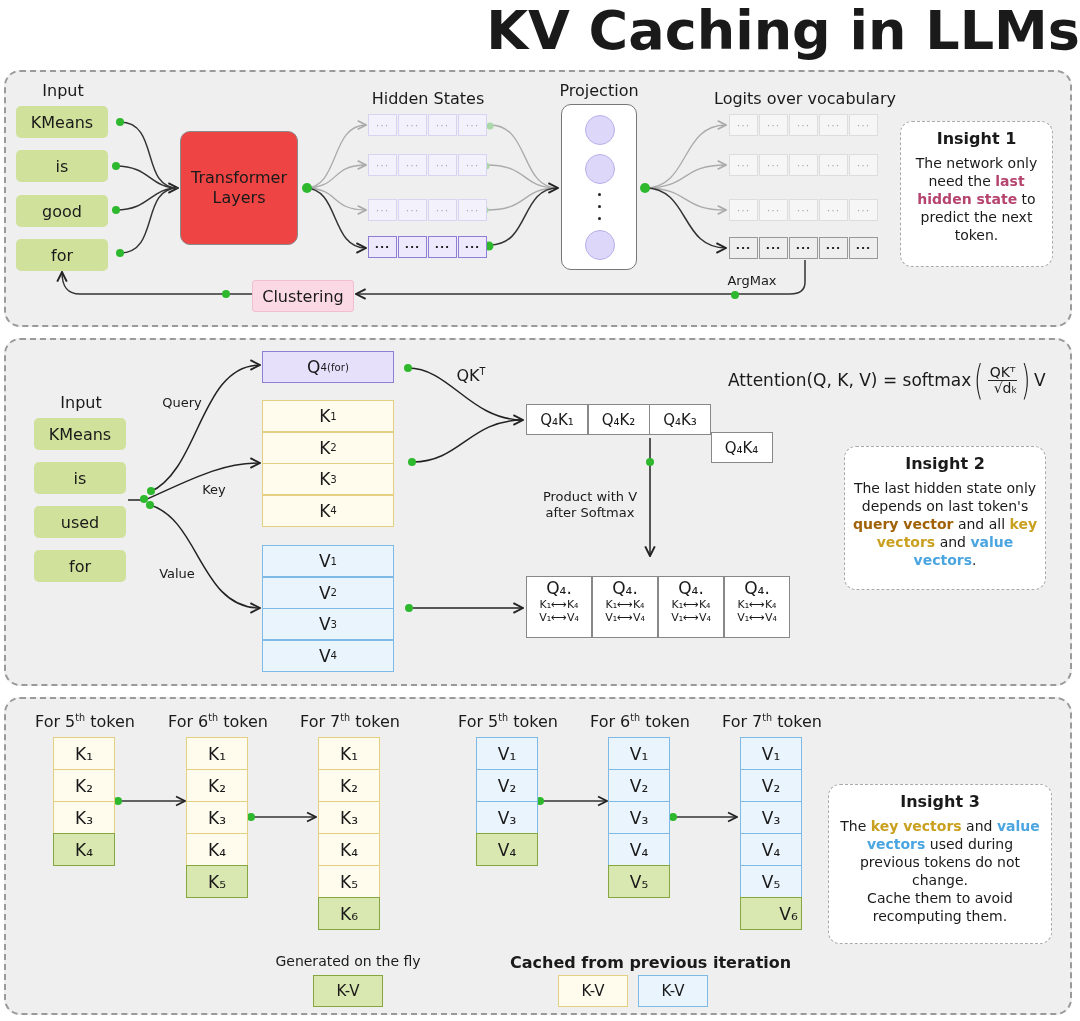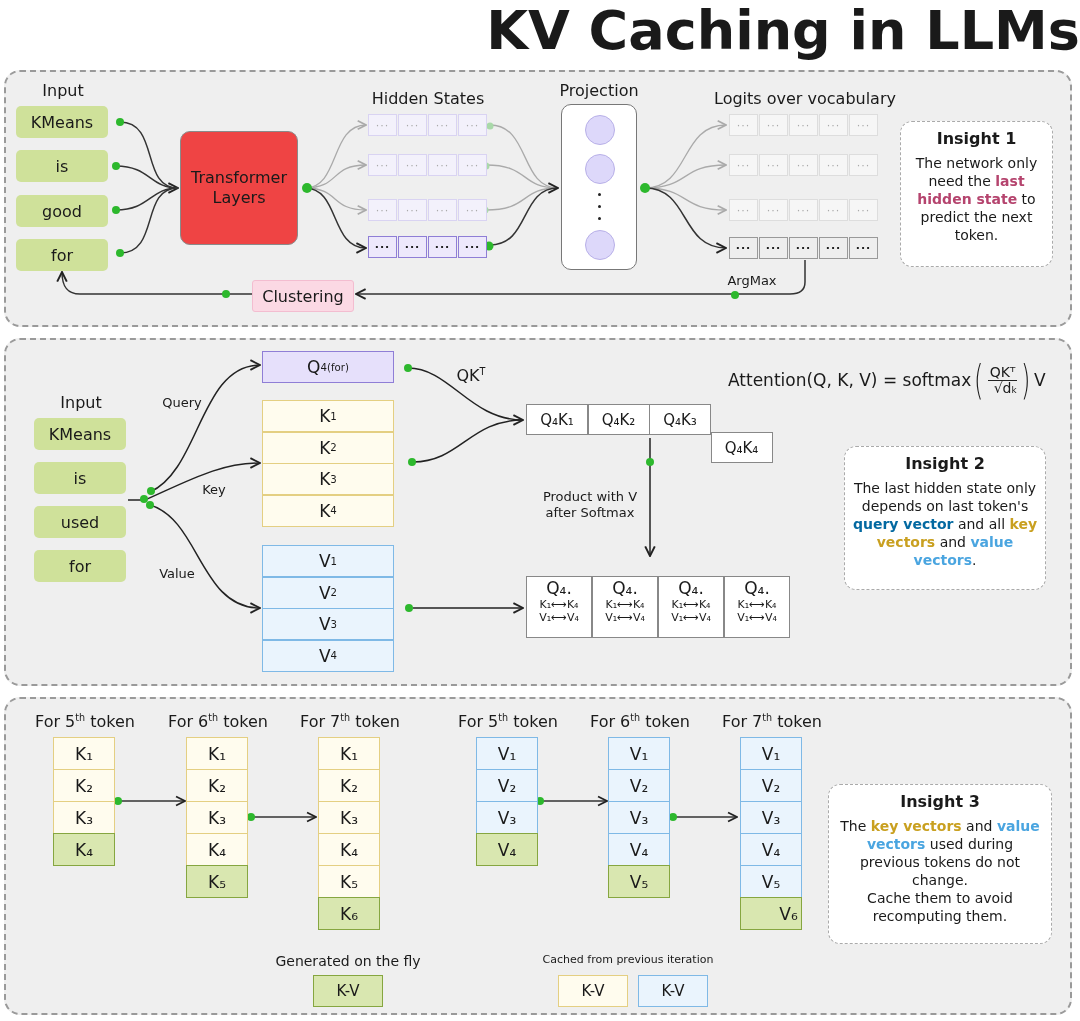--- a/index.html
+++ b/index.html
@@ -14,21 +14,21 @@
   .cell{position:absolute;box-sizing:border-box;display:flex;align-items:center;justify-content:center;font-size:11px;letter-spacing:1px;}
   .hid{background:#f3f1fb;border:1px solid #d9d3f2;color:#aaa;}
   .hid-act{background:#ede8fb;border:1.5px solid #8f7ed6;color:#222;font-weight:bold;}
   .logit{background:#f6f6f6;border:1px solid #ddd;color:#aaa;}
   .logit-act{background:#eeeeee;border:1.5px solid #999;color:#222;font-weight:bold;}
   .proj{position:absolute;background:#fff;border:1.5px solid #777;border-radius:10px;box-sizing:border-box;}
   .circle{position:absolute;width:28px;height:28px;border-radius:50%;background:#ddd8fa;border:1px solid #b8b0e8;}
   .insight{position:absolute;background:#fff;border:1.5px dashed #aaa;border-radius:12px;box-sizing:border-box;text-align:center;font-size:14px;line-height:18px;padding:8px 6px;}
   .insight .ih{font-weight:bold;font-size:16px;margin-bottom:6px;display:block;}
   .c-pink{color:#b5446e;font-weight:bold;}
-  .c-purple{color:#0369a1;font-weight:bold;}
+  .c-purple{color:#a16207;font-weight:bold;}
   .c-gold{color:#c9a020;font-weight:bold;}
   .c-blue{color:#4aa5e0;font-weight:bold;}
   .clust{position:absolute;background:#fbd9e4;border:1px solid #f3bdd0;border-radius:3px;font-size:16px;display:flex;align-items:center;justify-content:center;}
   .kcell{position:absolute;box-sizing:border-box;background:#fffcee;border:1.5px solid #e4cf82;display:flex;align-items:center;justify-content:center;font-size:17px;}
   .vcell{position:absolute;box-sizing:border-box;background:#eaf4fd;border:1.5px solid #7fb9e6;display:flex;align-items:center;justify-content:center;font-size:17px;}
   .gcell{position:absolute;box-sizing:border-box;background:#d9e7b0;border:1.5px solid #86a640;display:flex;align-items:center;justify-content:center;font-size:17px;}
   .qcell{position:absolute;box-sizing:border-box;background:#e6e0fb;border:1.5px solid #8f7ed6;display:flex;align-items:center;justify-content:center;font-size:17px;}
   .wcell{position:absolute;box-sizing:border-box;background:#fff;border:1px solid #888;display:flex;align-items:center;justify-content:center;font-size:15px;}
   .pcell{position:absolute;box-sizing:border-box;background:#fff;border:1px solid #888;text-align:center;font-size:11px;line-height:13px;padding-top:2px;}
   .pcell .q{font-size:17px;line-height:19px;display:block;}
@@ -360,15 +360,15 @@
   </div>
 
 <div class="insight" style="left:828px;top:784px;width:224px;height:160px;">
   <span class="ih">Insight 3</span>
   <span>The </span><span class="c-gold">key vectors</span><span> and </span><span class="c-blue">value vectors</span><span> used during previous tokens do not change.</span><br>
   <span>Cache them to avoid recomputing them.</span>
 </div>
 
 <div class="label" style="left:258px;top:953px;width:180px;font-size:14px;">Generated on the fly</div>
 <div class="gcell" style="left:313px;top:975px;width:70px;height:32px;font-size:15px;">K-V</div>
-<div class="label" style="left:498px;top:953px;width:260px;font-size:11px;">Cached from previous iteration</div>
+<div class="label" style="left:510px;top:953px;width:260px;font-size:16px;font-weight:bold;">Cached from previous iteration</div>
 <div class="kcell" style="left:558px;top:975px;width:70px;height:32px;font-size:15px;">K-V</div>
 <div class="vcell" style="left:638px;top:975px;width:70px;height:32px;font-size:15px;">K-V</div>
 
 </body></html>

